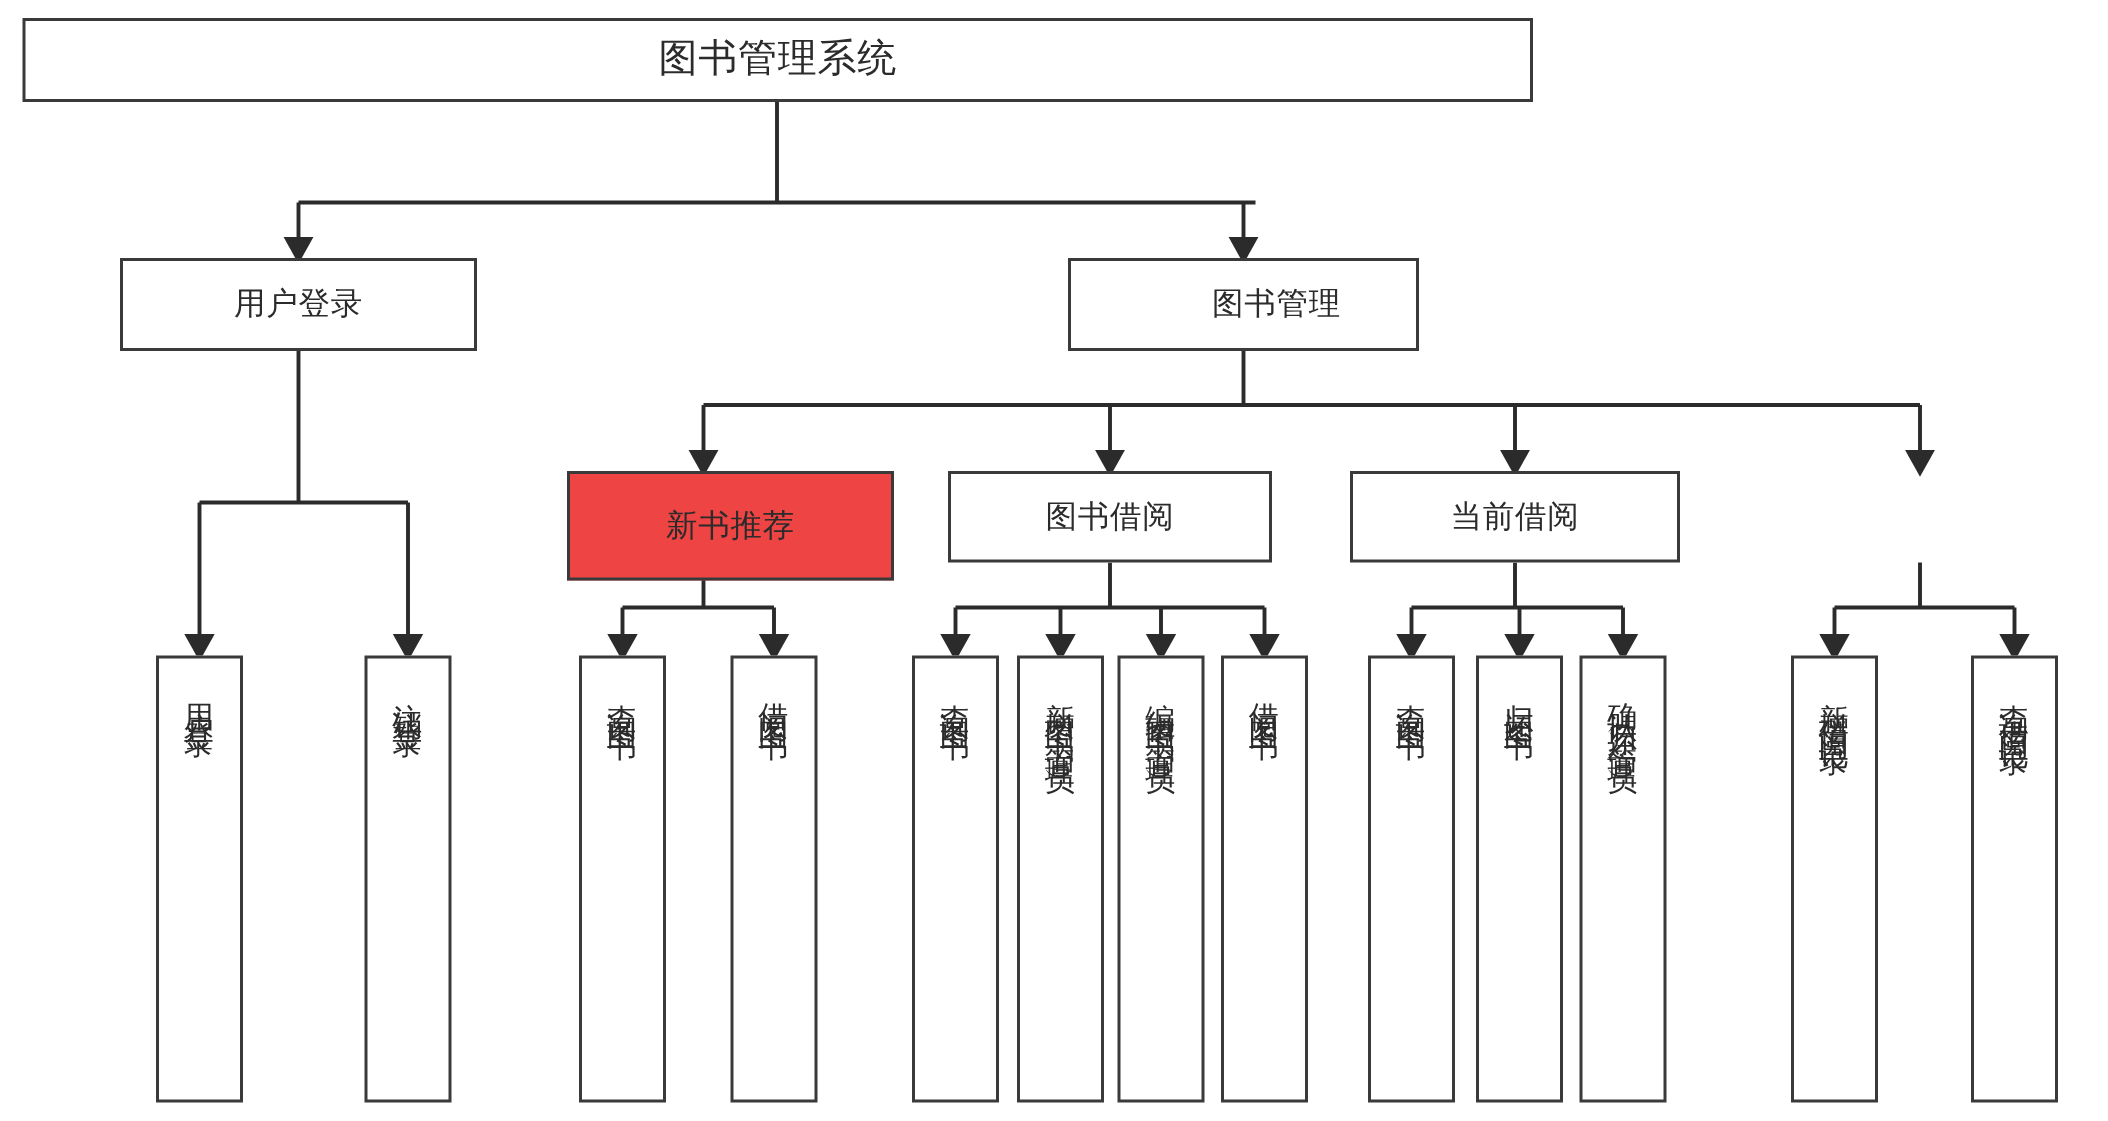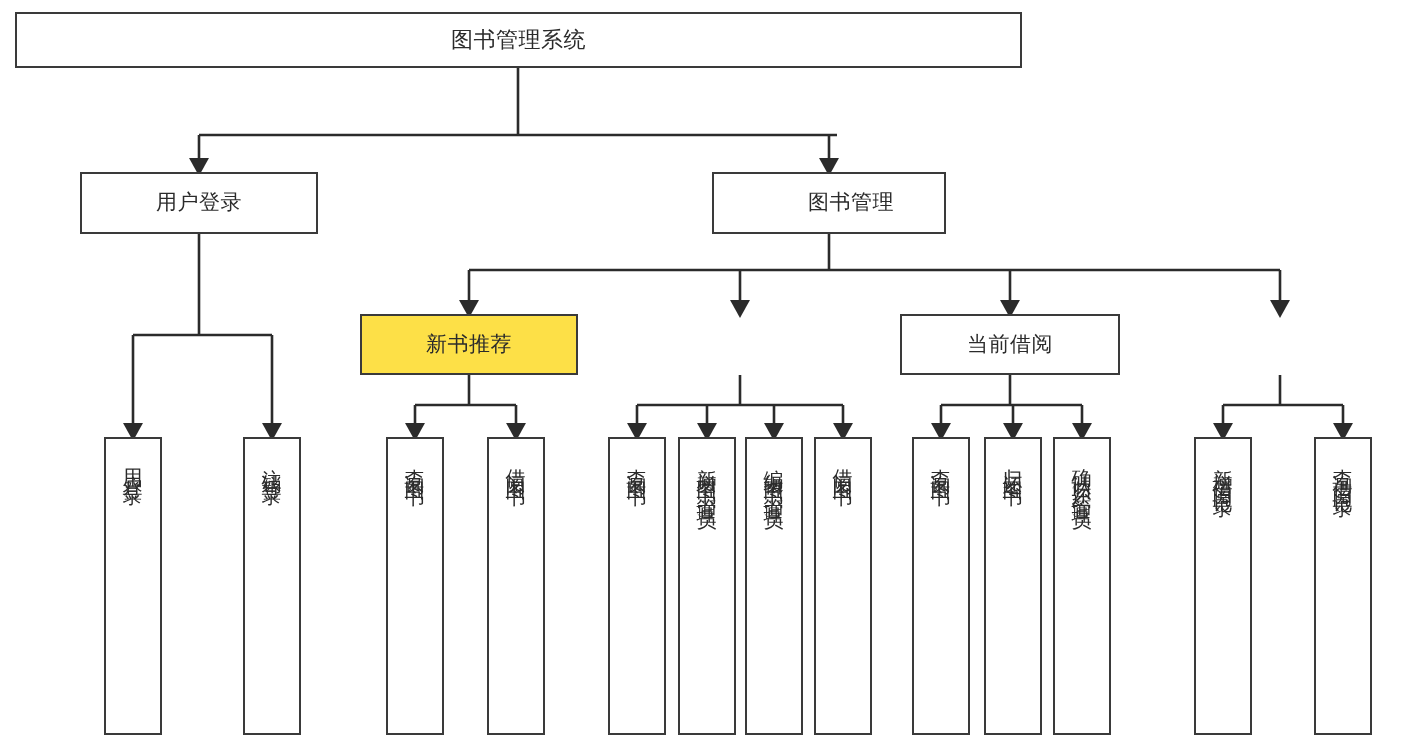--- a/index.html
+++ b/index.html
@@ -42,21 +42,21 @@
     text-align: center;
     line-height: 1.12;
     white-space: nowrap;
   }
   
   .node.horiz .node-label {
     font-size: 21px;
     letter-spacing: 0.5px;
   }
   .node.root .node-label {
-    font-size: 22px;
+    font-size: 26px;
   }
   
   .node.vert {
     align-items: flex-start;
     justify-content: center;
     padding-top: 14px;
   }
   .node.vert .node-label {
     writing-mode: vertical-rl;
     text-orientation: upright;
@@ -135,22 +135,25 @@
     <span class="node-label">图书管理系统</span>
   </div>
 
   <div class="node horiz" style="left: 80px; top: 172px; width: 238px; height: 62px; border-color: rgb(58, 58, 58); background: rgb(255, 255, 255); color: rgb(43, 43, 43);">
     <span class="node-label">用户登录</span>
   </div>
   <div class="node horiz" style="left: 712px; top: 172px; width: 234px; height: 62px; border-color: rgb(58, 58, 58); background: rgb(255, 255, 255); color: rgb(43, 43, 43); padding-left: 44px;">
     <span class="node-label">图书管理</span>
   </div>
 
-  <div class="node horiz" style="left: 360px; top: 314px; width: 218px; height: 61px; border-color: rgb(58, 58, 58); background: #fde047; color: rgb(43, 43, 43);">
+  <div class="node horiz" style="left: 378px; top: 314px; width: 218px; height: 73px; border-color: rgb(58, 58, 58); background: #ef4444; color: rgb(43, 43, 43);">
     <span class="node-label">新书推荐</span>
+  </div>
+  <div class="node horiz" style="left: 632px; top: 314px; width: 216px; height: 61px; border-color: rgb(58, 58, 58); background: rgb(255, 255, 255); color: rgb(43, 43, 43);">
+    <span class="node-label">图书借阅</span>
   </div>
   <div class="node horiz" style="left: 900px; top: 314px; width: 220px; height: 61px; border-color: rgb(58, 58, 58); background: rgb(255, 255, 255); color: rgb(43, 43, 43);">
     <span class="node-label">当前借阅</span>
   </div>
 
   <div class="node vert" style="left: 104px; top: 437px; width: 58px; height: 298px; border-color: rgb(58, 58, 58); background: rgb(255, 255, 255); color: rgb(43, 43, 43);">
     <span class="node-label">用户登录</span>
   </div>
   <div class="node vert" style="left: 243px; top: 437px; width: 58px; height: 298px; border-color: rgb(58, 58, 58); background: rgb(255, 255, 255); color: rgb(43, 43, 43);">
     <span class="node-label">注销登录</span>

